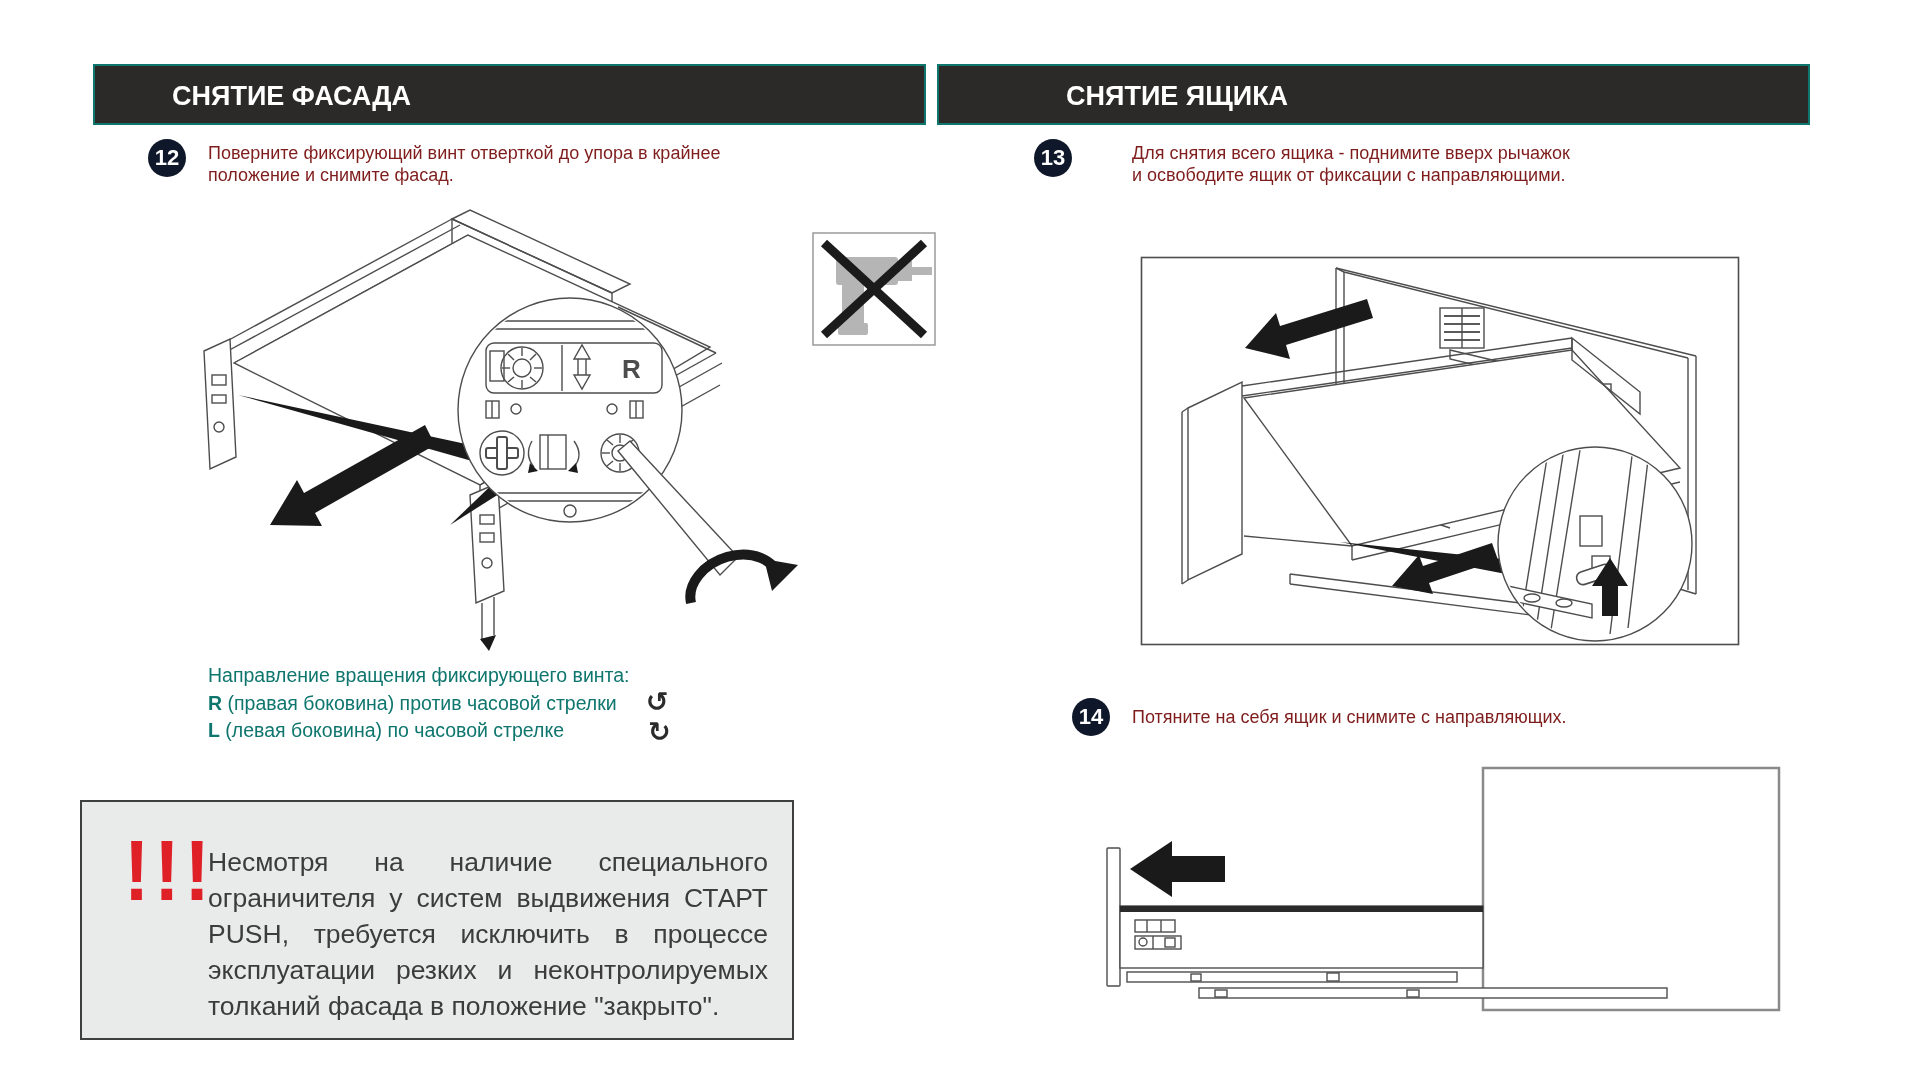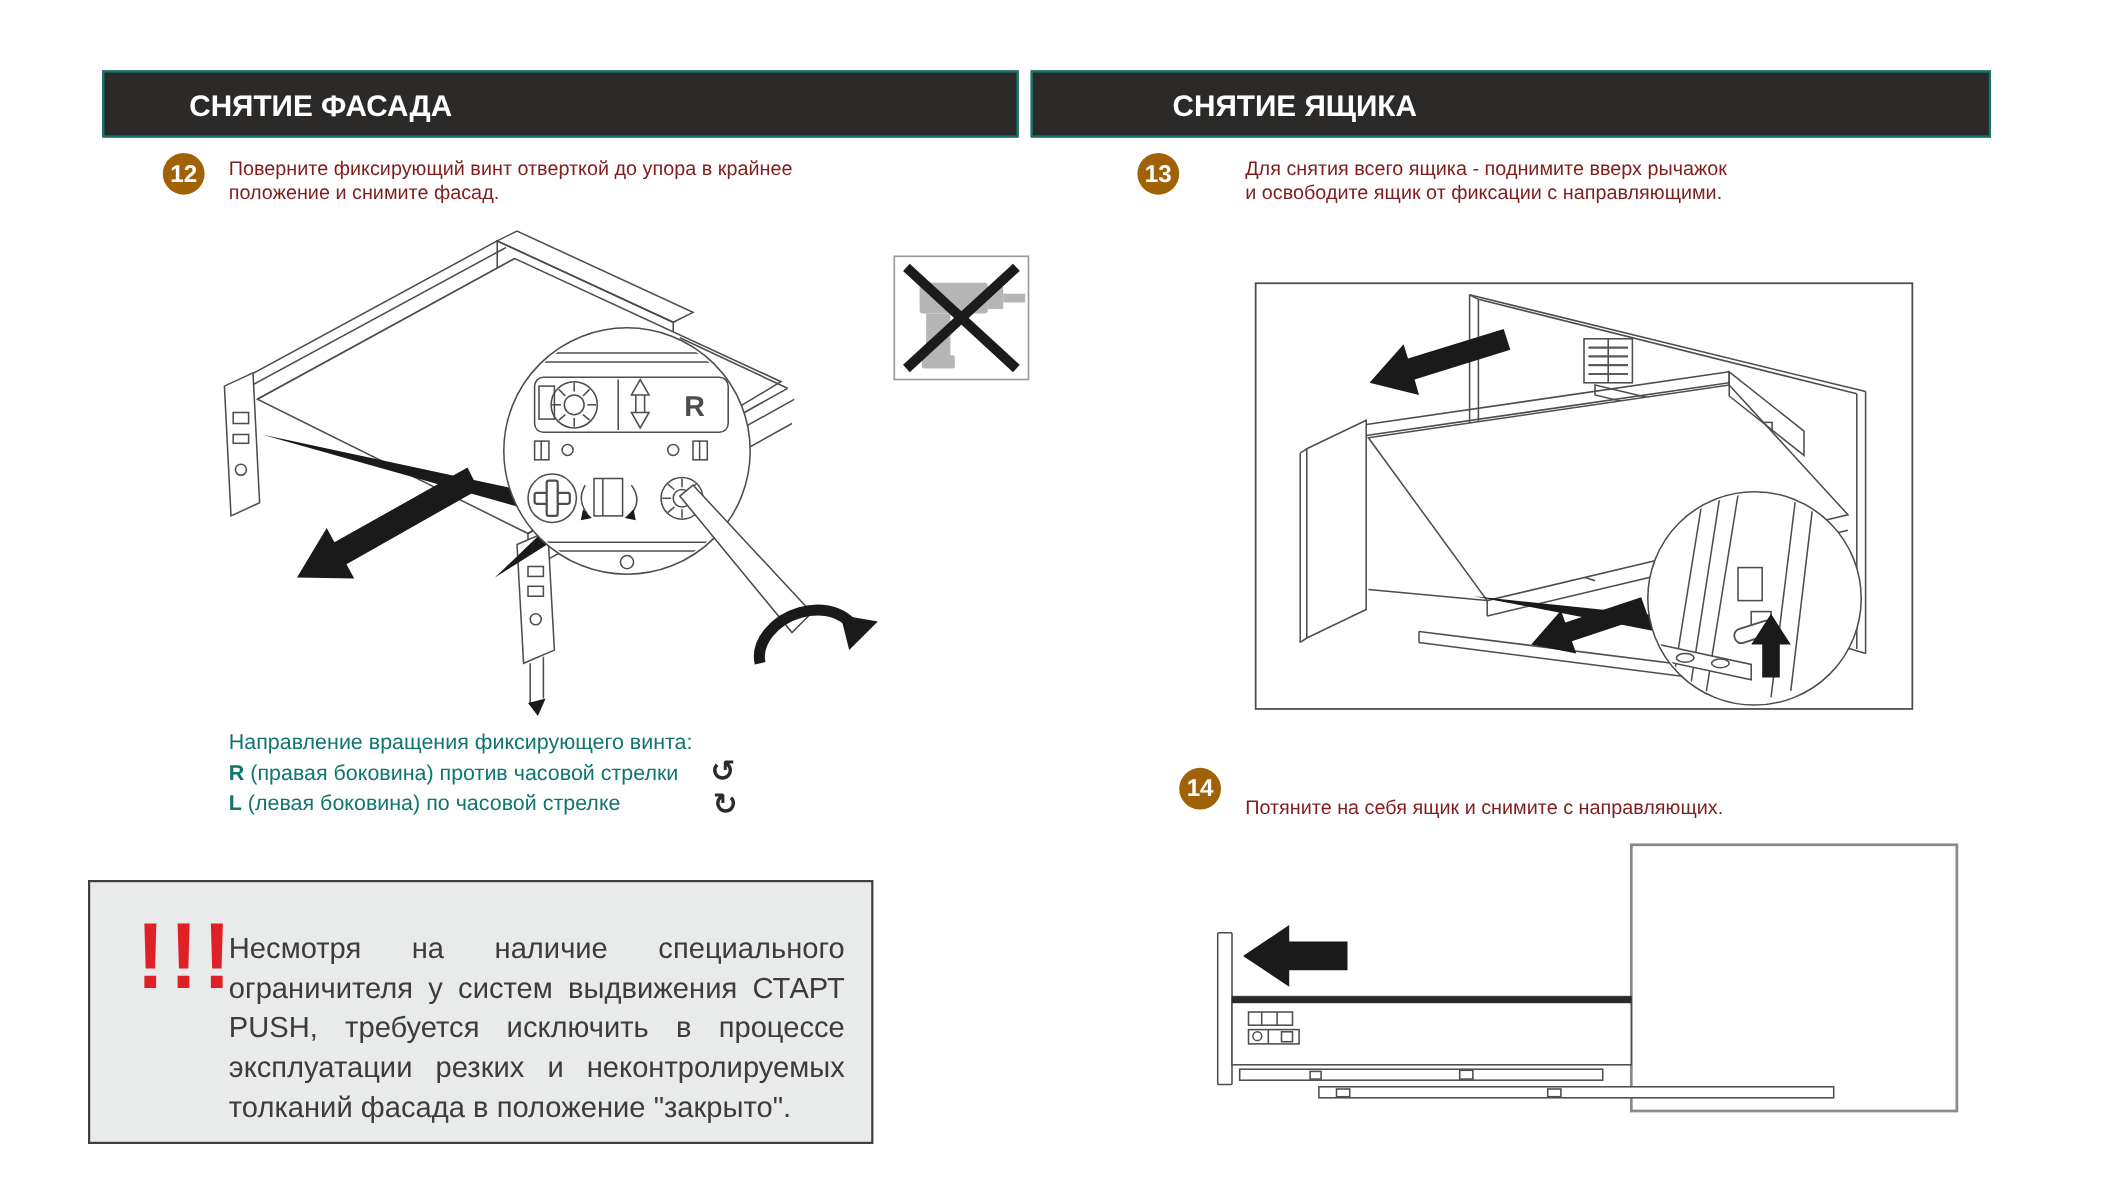--- a/index.html
+++ b/index.html
@@ -1,21 +1,21 @@
 <!DOCTYPE html>
 <html><head>
 <meta charset="utf-8">
 <style>
   html,body{margin:0;padding:0;background:#fff;}
   .page{position:relative;width:1924px;height:1082px;background:#ffffff;overflow:hidden;
         font-family:"Liberation Sans",sans-serif;color:#3d3d3d;}
   .abs{position:absolute;}
   .header-bar{background:#2b2a28;color:#ffffff;font-weight:bold;font-size:27px;
               height:61px;line-height:61px;border:2px solid #0f766e;box-sizing:border-box;}
-  .step-badge{width:38px;height:38px;border-radius:50%;background:#a16207;color:#fff;
+  .step-badge{width:38px;height:38px;border-radius:50%;background:#0f172a;color:#fff;
               font-weight:bold;font-size:22px;display:flex;align-items:center;justify-content:center;}
   .step-text{font-size:18px;line-height:22px;white-space:pre-line;color:#7f1d1d;}
   .rot-note{font-size:19.5px;line-height:27.5px;color:#0f766e;}
   .rot-row b{font-weight:bold;}
   .rot-icon{font-family:"DejaVu Sans",sans-serif;font-size:27px;font-weight:bold;color:#2b2b2b;line-height:27px;}
   .warn-box{background:#e9eaea;border:2px solid #3f3f3f;box-sizing:border-box;}
   .warn-marks{color:#df2127;font-size:76px;font-weight:bold;letter-spacing:5px;
               transform:scaleY(1.12);transform-origin:top left;line-height:76px;}
   .warn-text{font-size:26.5px;line-height:36px;color:#3c3c3c;width:560px;}
   .warn-line{text-align:justify;text-align-last:justify;}
@@ -255,21 +255,21 @@
         <polygon class="lnw" points="368,330 452,348 452,362 368,344"></polygon>
         <ellipse class="ln" cx="392" cy="342" rx="8" ry="4"></ellipse>
         <ellipse class="ln" cx="424" cy="347" rx="8" ry="4"></ellipse>
         <rect class="lnw" x="436" y="312" width="36" height="13" rx="6" transform="rotate(-18 454 318)" style="stroke-width:1.6"></rect>
       </g>
       <polygon class="blk" points="462,360 462,330 452,330 470,302 488,330 478,330 478,360"></polygon>
     </g>
   </svg>
 
   <div class="abs step-badge" style="left:1072px;top:698px;">14</div>
-  <div class="abs step-text" style="left:1132px;top:706px;width:560px;margin-top:17px;">Потяните на себя ящик и снимите с направляющих.</div>
+  <div class="abs step-text" style="left:1132px;top:706px;width:560px;">Потяните на себя ящик и снимите с направляющих.</div>
 
   <svg class="abs" style="left:1095px;top:752px;" width="710" height="300" viewBox="0 0 710 300">
     <rect x="388" y="16" width="296" height="242" fill="#ffffff" stroke="#8a8a8a" stroke-width="2.5"></rect>
     <g>
       <rect class="lnw" x="12" y="96" width="13" height="138" rx="1"></rect>
       <rect class="lnw" x="25" y="154" width="363" height="62"></rect>
       <rect x="25" y="154" width="363" height="6" fill="#2a2a2a"></rect>
       <g class="ln" stroke="#5a5a5a">
         <rect x="40" y="168" width="40" height="12"></rect>
         <line x1="52" y1="168" x2="52" y2="180"></line>

